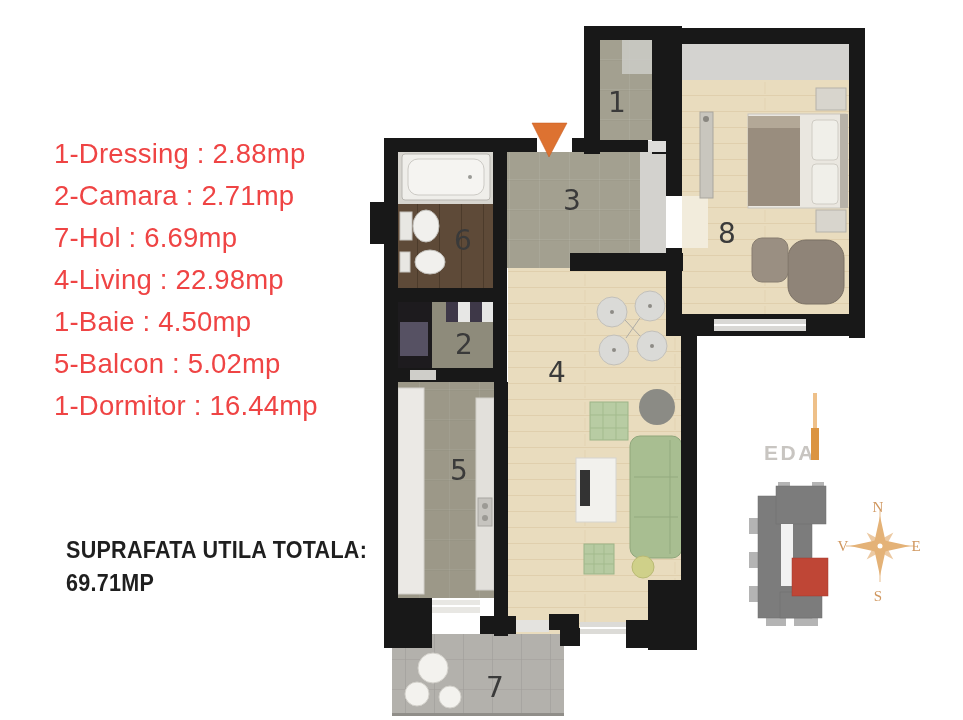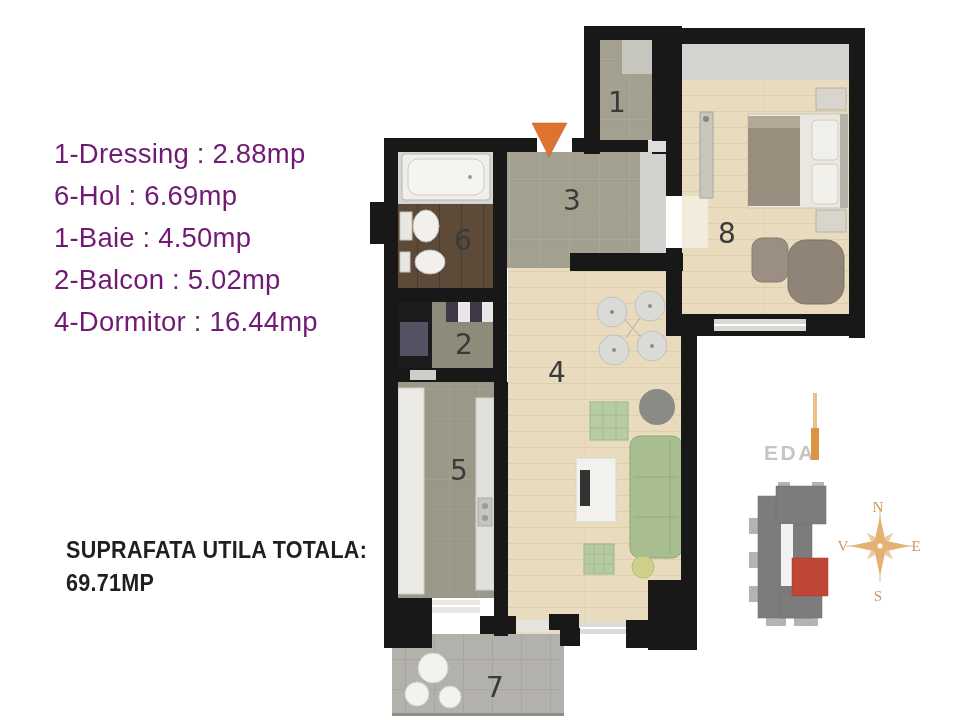--- a/index.html
+++ b/index.html
@@ -1,40 +1,42 @@
 <!DOCTYPE html>
 <html><head>
 <meta charset="utf-8">
 <style>
   html,body{margin:0;padding:0;background:#fff;}
   .canvas{position:relative;width:963px;height:720px;background:#ffffff;overflow:hidden;
           font-family:"Liberation Sans",sans-serif;}
   .plan-svg{position:absolute;left:0;top:0;}
-  .legend{position:absolute;left:54px;top:133px;font-size:27.5px;color:#701a75;
+  .legend{position:absolute;left:54px;top:133px;font-size:27.5px;color:#ef4444;
           font-family:"Liberation Sans",sans-serif;}
   .legend-item{height:42px;line-height:42px;letter-spacing:.2px;white-space:nowrap;}
   .total{position:absolute;left:66px;top:533px;font-weight:bold;font-size:24.5px;
          line-height:33px;color:#1f1f1f;letter-spacing:.3px;
          transform:scaleX(.88);transform-origin:0 0;white-space:nowrap;}
   .room-num{font-family:"DejaVu Sans",sans-serif;font-size:28px;fill:#3a3a3a;text-anchor:middle;}
   .compass-letter{font-family:"Liberation Serif",serif;font-size:15px;fill:#d0975f;text-anchor:middle;}
   .eda-text{font-family:"Liberation Sans",sans-serif;font-size:21px;font-weight:bold;
             letter-spacing:2.5px;fill:#c8c5c1;}
 </style>
 </head>
 <body>
 
 <div class="canvas">
 
   <div class="legend">
     <div class="legend-item">1-Dressing : 2.88mp</div>
-    <div class="legend-item">6-Hol : 6.69mp</div>
+    <div class="legend-item">2-Camara : 2.71mp</div>
+    <div class="legend-item">7-Hol : 6.69mp</div>
+    <div class="legend-item">4-Living : 22.98mp</div>
     <div class="legend-item">1-Baie : 4.50mp</div>
-    <div class="legend-item">2-Balcon : 5.02mp</div>
-    <div class="legend-item">4-Dormitor : 16.44mp</div>
+    <div class="legend-item">5-Balcon : 5.02mp</div>
+    <div class="legend-item">1-Dormitor : 16.44mp</div>
   </div>
 
   <div class="total">
     <div>SUPRAFATA UTILA TOTALA:</div>
     <div>69.71MP</div>
   </div>
 
   <svg class="plan-svg" width="963" height="720" viewBox="0 0 963 720">
     <defs>
       <pattern id="wood" width="90" height="16" patternUnits="userSpaceOnUse">

